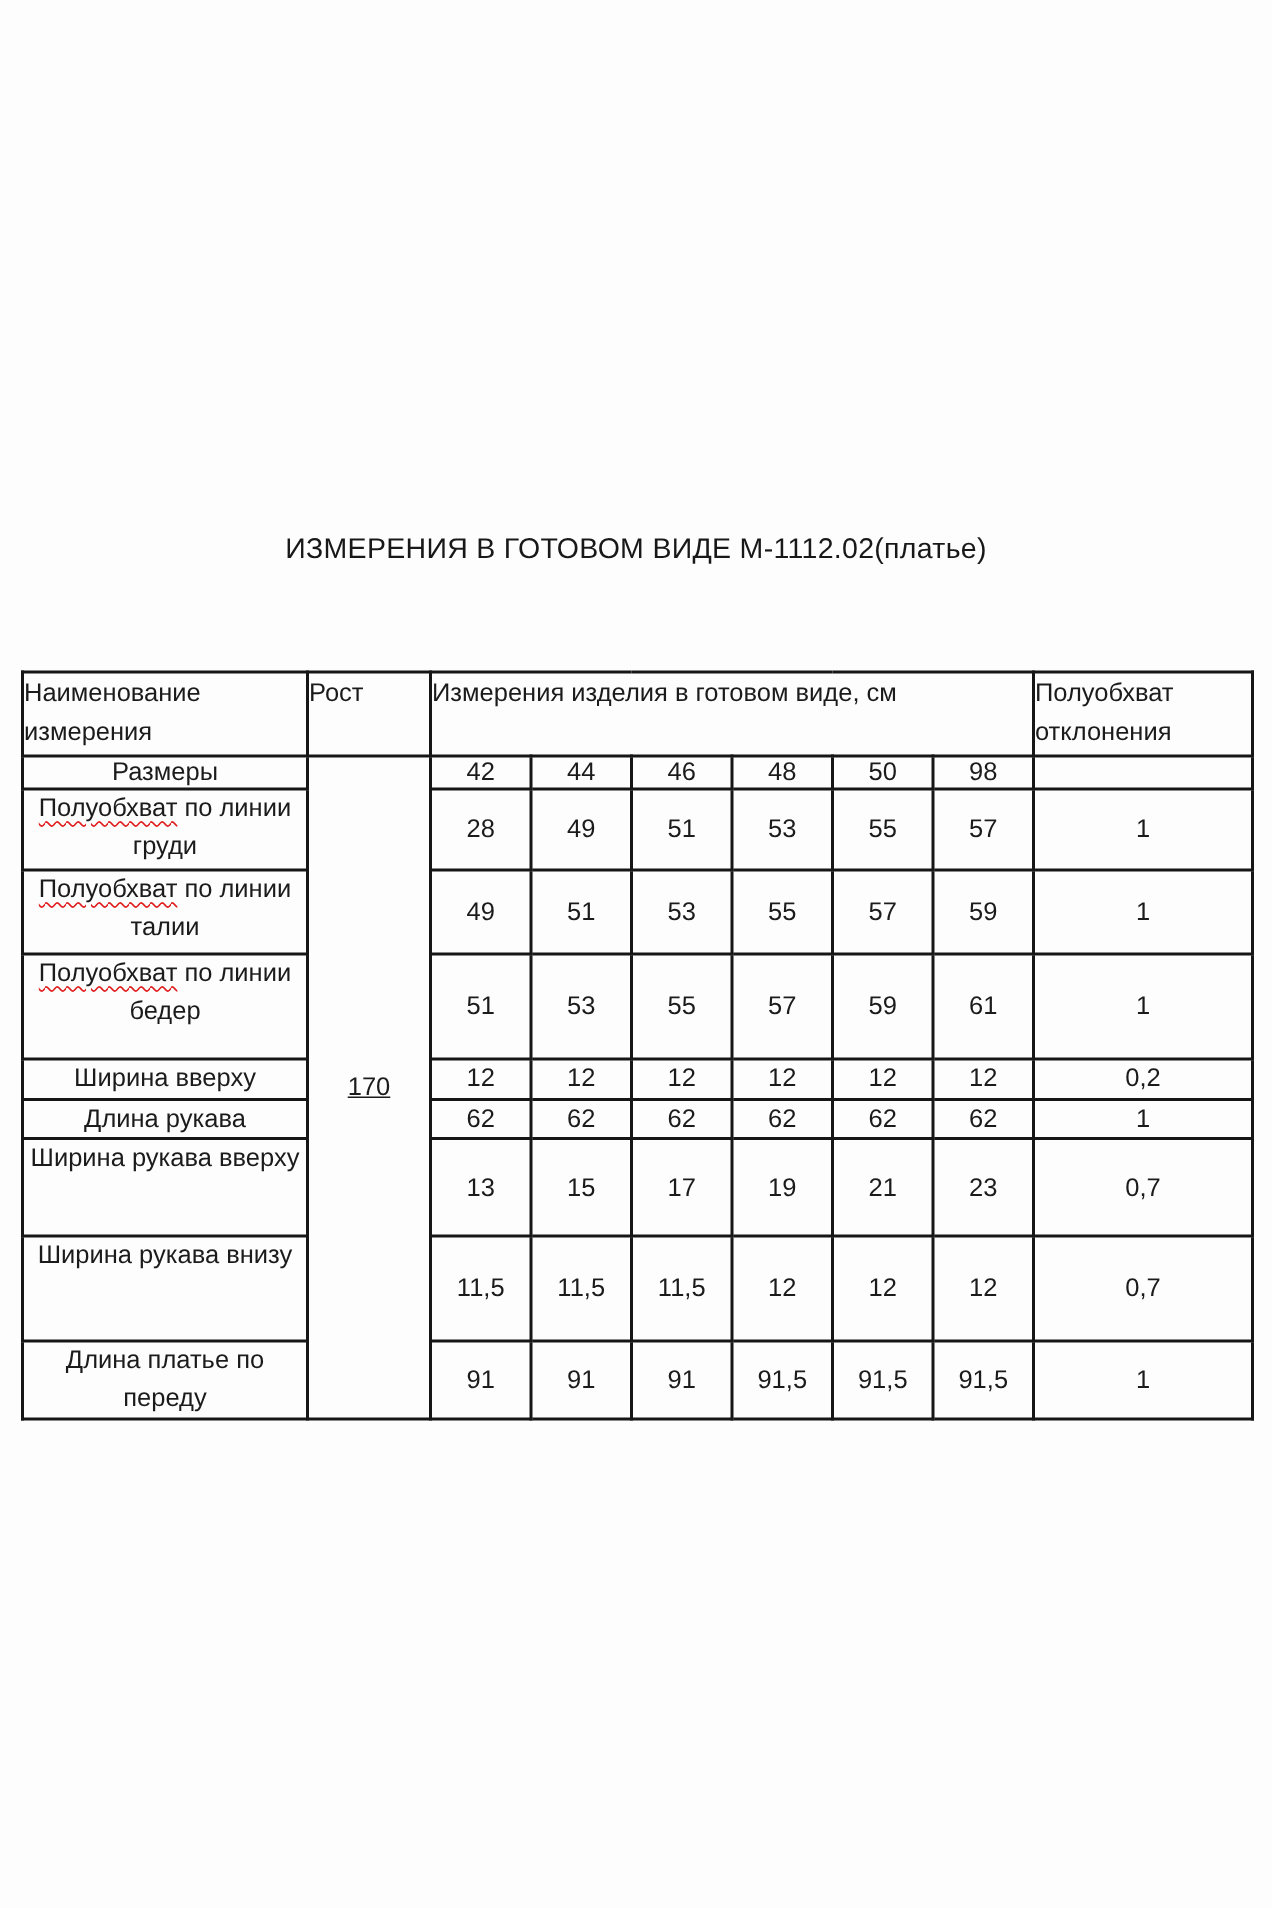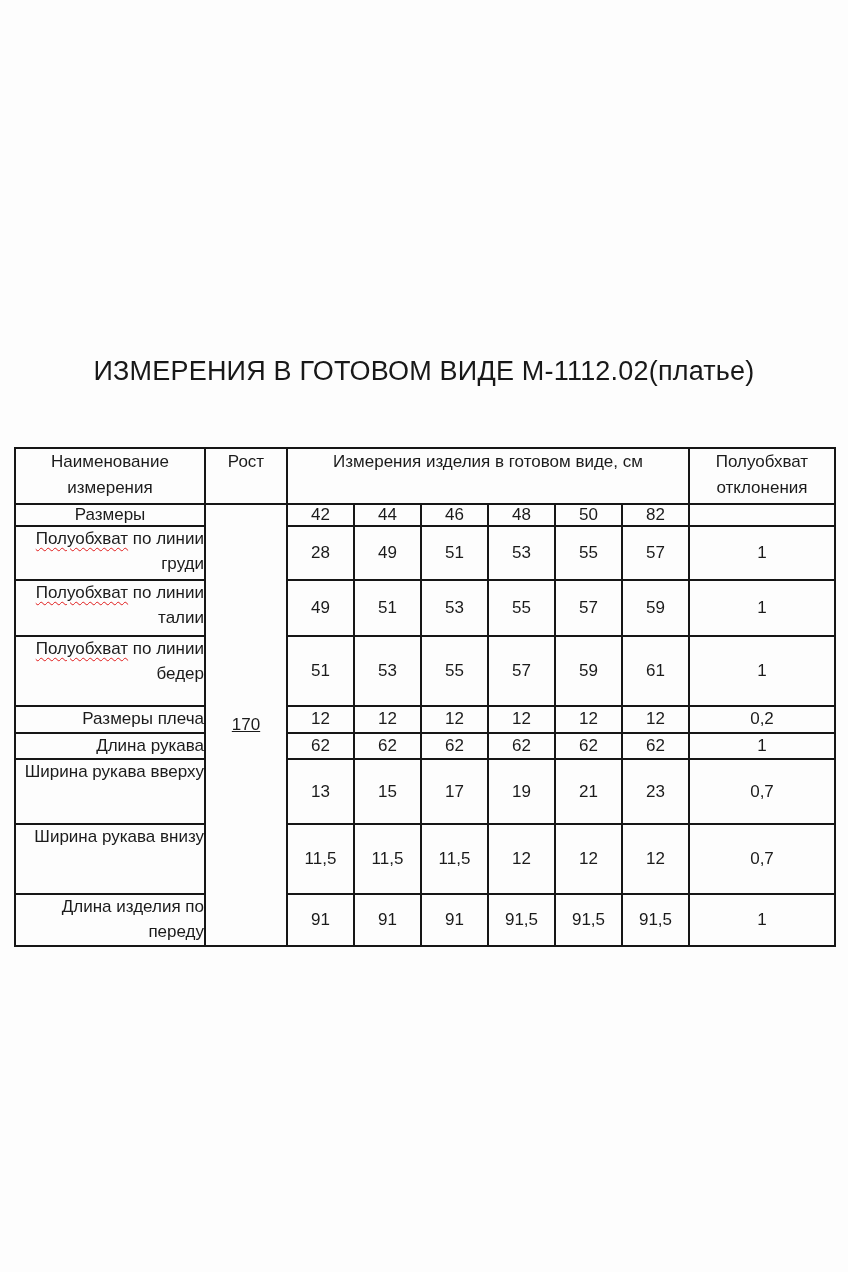--- a/index.html
+++ b/index.html
@@ -15,21 +15,21 @@
     font-family: "Liberation Sans", sans-serif;
     color: #1b1b1b;
     overflow: hidden;
   }
   .title {
     position: absolute;
     top: 356px;
     left: 0;
     width: 848px;
     text-align: center;
-    font-size: 27px;
+    font-size: 19px;
     font-weight: 500;
     letter-spacing: 0.2px;
     color: #181818;
     white-space: nowrap;
   }
   table.size-chart {
     position: absolute;
     top: 447px;
     left: 14px;
     width: 820px;
@@ -38,32 +38,32 @@
   }
   table.size-chart td {
     border: 2px solid #161616;
     font-size: 17px;
     color: #1b1b1b;
     padding: 0;
   }
   
   td.hdr {
     vertical-align: top;
-    text-align: center;
+    text-align: left;
     padding-top: 4px;
     line-height: 1.5;
   }
   
   td.lbl {
     border-top: 7px double #161616;
     border-right: 7px double #161616;
     border-bottom: 7px double #161616;
     border-left: 2px solid #161616;
     vertical-align: top;
-    text-align: right;
+    text-align: center;
     padding: 2px 4px 0 6px;
     line-height: 1.45;
     margin-top: 16px;
   }
   td.lbl-last { border-bottom: 2px solid #161616; }
   td.val {
     text-align: center;
     vertical-align: middle;
   }
   td.sizes-lbl {
@@ -116,21 +116,21 @@
   </tr>
 
   <tr class="h28">
     <td class="sizes-lbl">Размеры</td>
     <td class="rost" rowspan="9">170</td>
     <td class="val">42</td>
     <td class="val">44</td>
     <td class="val">46</td>
     <td class="val">48</td>
     <td class="val">50</td>
-    <td class="val">82</td>
+    <td class="val">98</td>
     <td class="val"></td>
   </tr>
 
   <tr class="h54">
     <td class="lbl"><span class="err">Полуобхват</span><span> по линии груди</span></td>
     <td class="val">28</td>
     <td class="val">49</td>
     <td class="val">51</td>
     <td class="val">53</td>
     <td class="val">55</td>
@@ -154,21 +154,21 @@
     <td class="val">51</td>
     <td class="val">53</td>
     <td class="val">55</td>
     <td class="val">57</td>
     <td class="val">59</td>
     <td class="val">61</td>
     <td class="val">1</td>
   </tr>
 
   <tr class="h28">
-    <td class="lbl">Размеры плеча</td>
+    <td class="lbl">Ширина вверху</td>
     <td class="val">12</td>
     <td class="val">12</td>
     <td class="val">12</td>
     <td class="val">12</td>
     <td class="val">12</td>
     <td class="val">12</td>
     <td class="val">0,2</td>
   </tr>
 
   <tr class="h28">
@@ -198,21 +198,21 @@
     <td class="val">11,5</td>
     <td class="val">11,5</td>
     <td class="val">11,5</td>
     <td class="val">12</td>
     <td class="val">12</td>
     <td class="val">12</td>
     <td class="val">0,7</td>
   </tr>
 
   <tr class="h40">
-    <td class="lbl lbl-last">Длина изделия по переду</td>
+    <td class="lbl lbl-last">Длина платье по переду</td>
     <td class="val">91</td>
     <td class="val">91</td>
     <td class="val">91</td>
     <td class="val">91,5</td>
     <td class="val">91,5</td>
     <td class="val">91,5</td>
     <td class="val">1</td>
   </tr>
 </tbody>
   </table>

